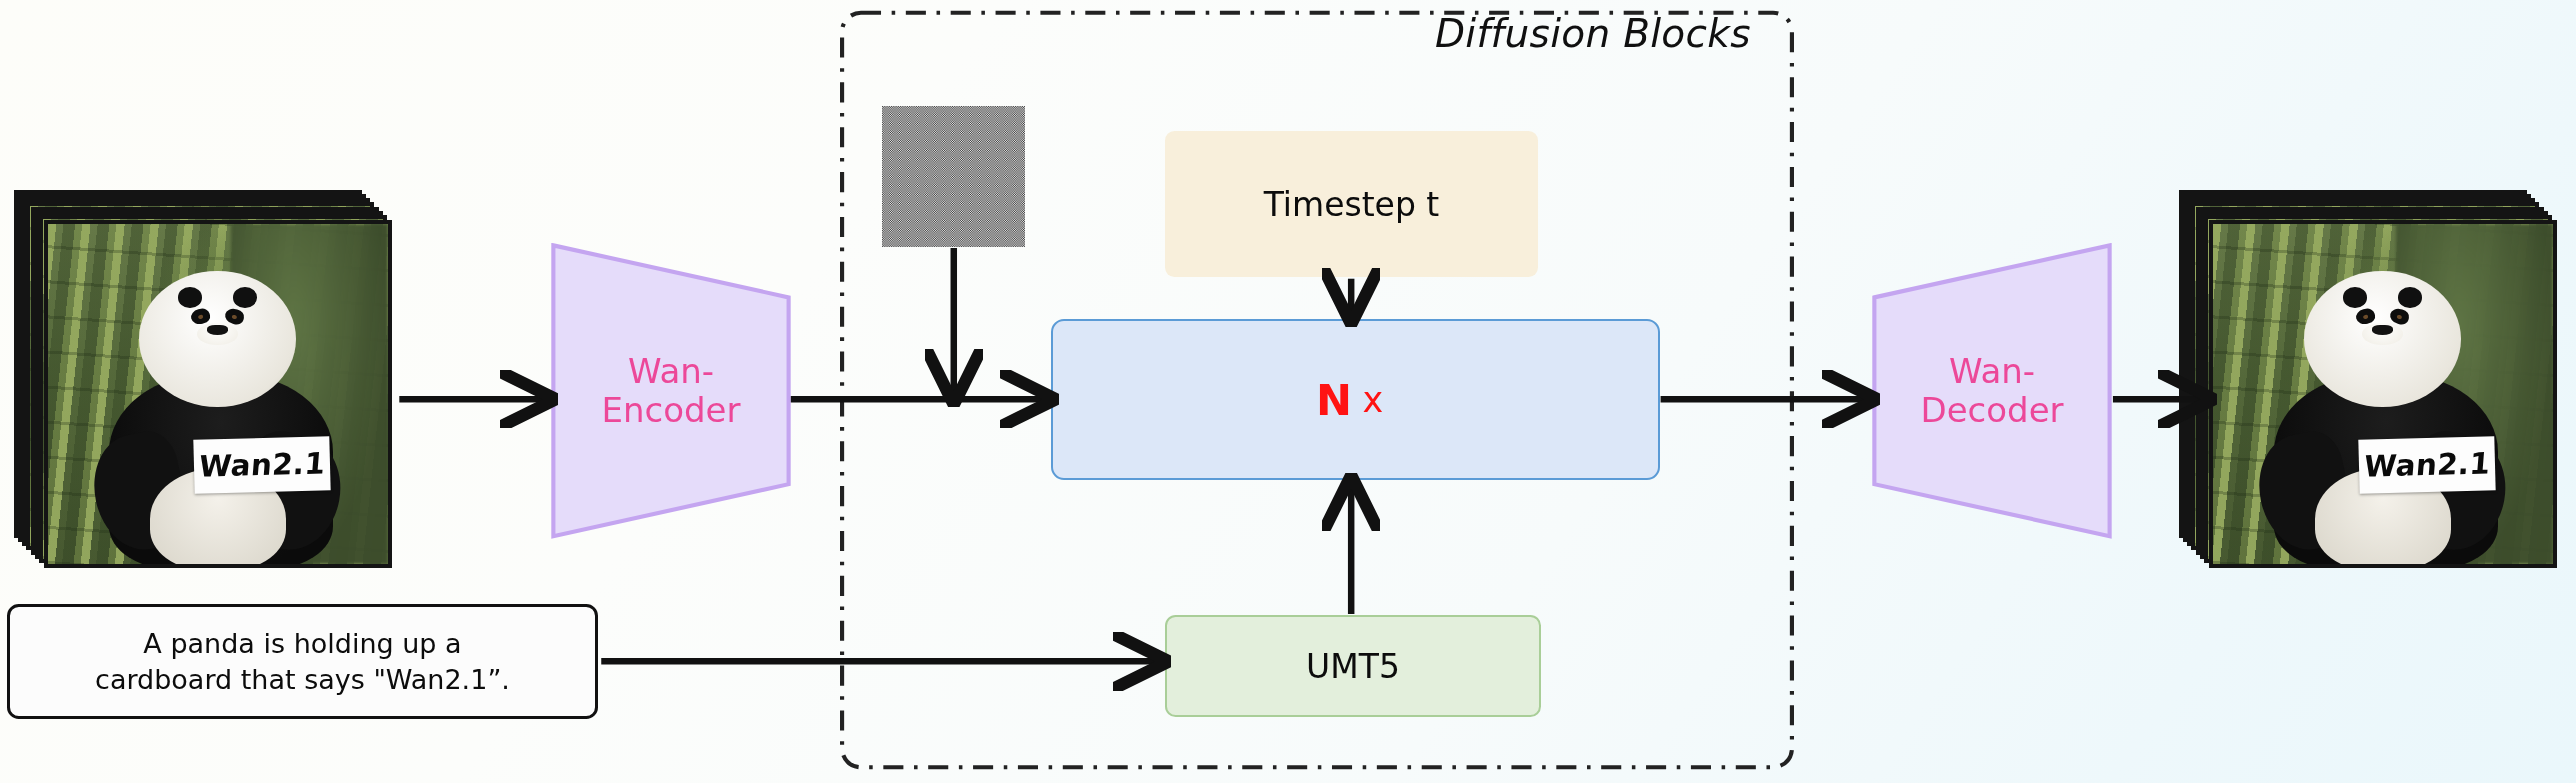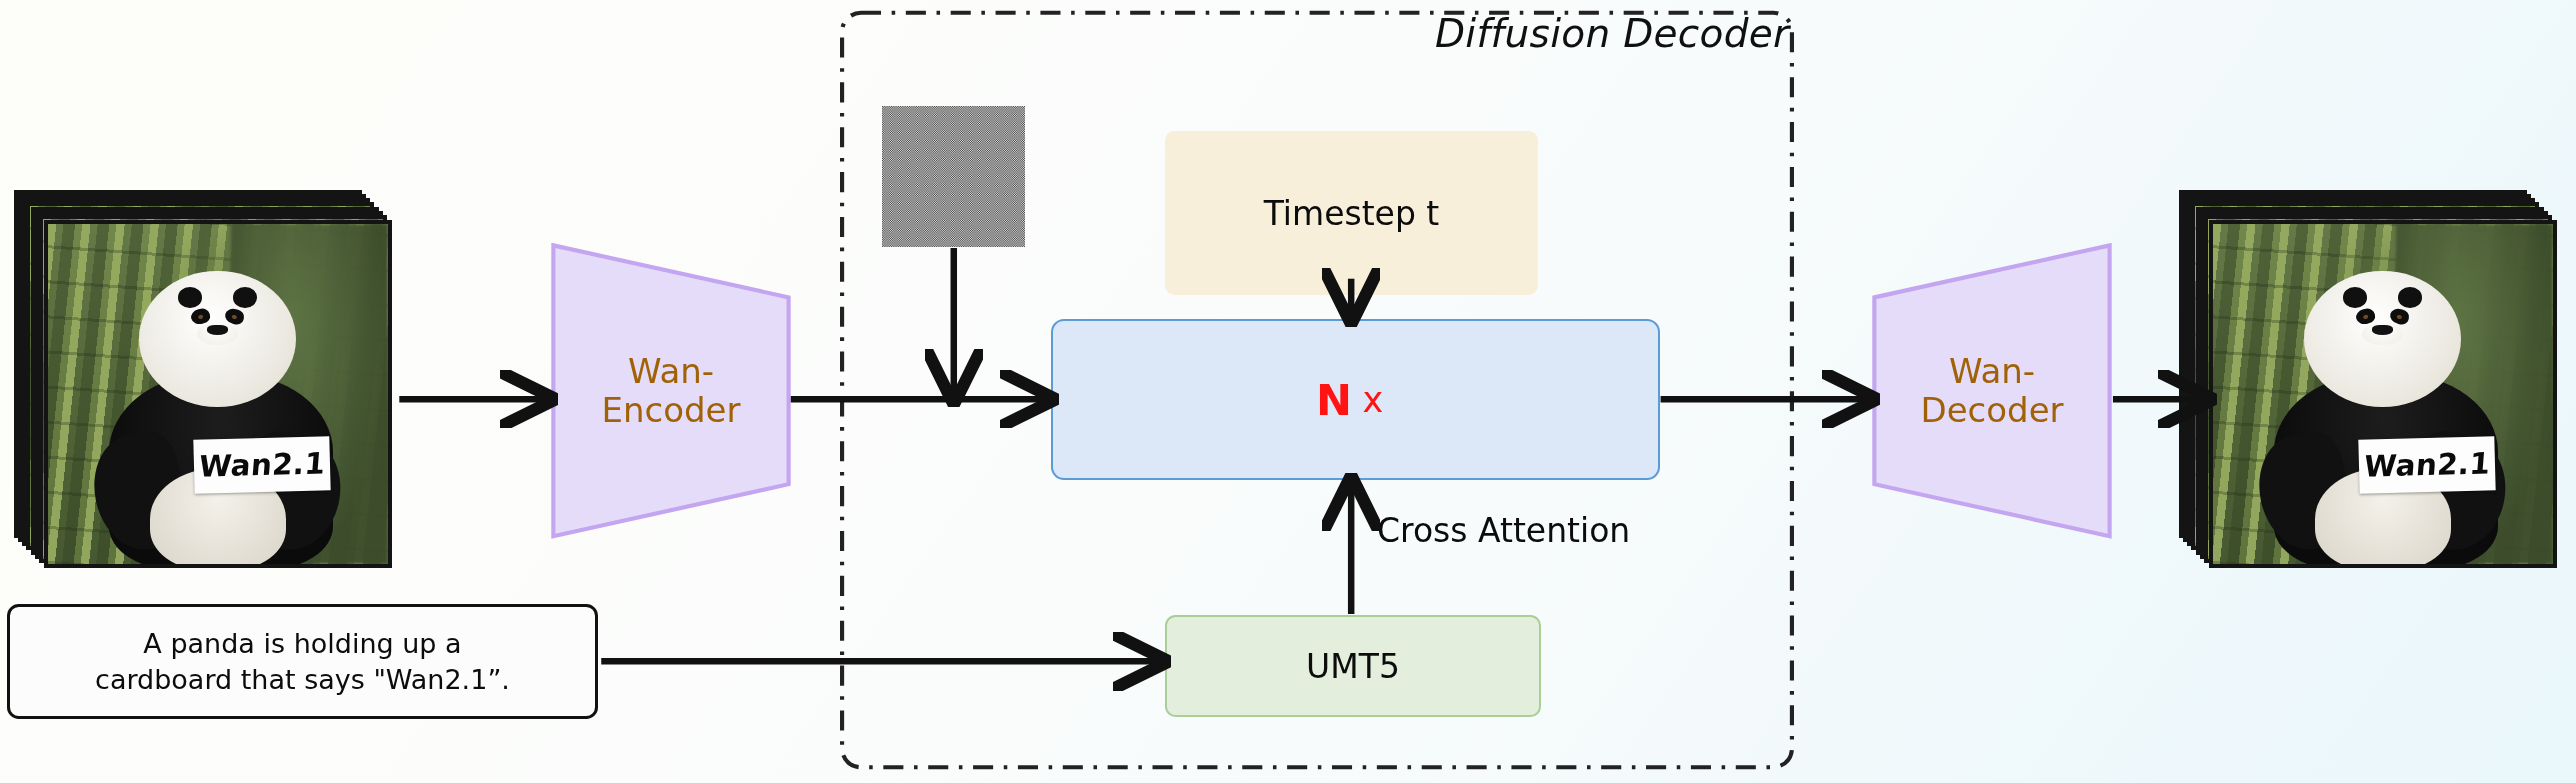--- a/index.html
+++ b/index.html
@@ -101,34 +101,34 @@
       repeating-conic-gradient(#bbb 0% 25%,#1a1a1a 0% 50%),
       repeating-conic-gradient(#f5f5f5 0% 25%,#555 0% 50%),
       repeating-linear-gradient(77deg,#222 0 1.2px,#ddd 1.2px 1.8px,#777 1.8px 3px);
     background-size:1.8px 1.8px,3px 3px,4.1px 4.1px,2.4px 2.4px;
     background-position:0 0,0.6px 1.2px,1.2px 0.6px,0 0;
   }
 
   
   .trap{
     position:absolute;display:flex;align-items:center;justify-content:center;
-    text-align:center;font-size:34px;line-height:1.12;color:#a16207;
+    text-align:center;font-size:34px;line-height:1.12;color:#ec4899;
   }
   .trap .tshape{position:absolute;inset:0;}
   .trap .tlabel{position:relative;z-index:2;white-space:pre-line;}
   #wan-encoder{left:551px;top:243px;width:240px;height:295px;}
   #wan-decoder{left:1872px;top:243px;width:240px;height:295px;}
 
   
   .rbox{
     position:absolute;display:flex;align-items:center;justify-content:center;
     box-sizing:border-box;text-align:center;color:#0c0c0c;
   }
   #timestep-box{
-    left:1165px;top:131px;width:373px;height:164px;
+    left:1165px;top:131px;width:373px;height:146px;
     background:#f8efdb;border-radius:9.4px;font-size:33px;
   }
   #dit-box{
     left:1051px;top:319px;width:609px;height:161px;
     background:#dce7f8;border:2.4px solid #5b9bd6;border-radius:13px;
     font-size:43px;
   }
   #dit-box .nx{color:#ff1313;font-weight:700;}
   #dit-box .xs{color:#ff1313;font-weight:400;font-size:35px;}
   #umt5-box{
@@ -278,21 +278,21 @@
         </div>
       </div>
     </div>
   </div>
 
   <div id="diffusion-region">
     <svg width="954" height="758" viewBox="0 0 1615 1284">
       <rect x="3" y="3" width="1609" height="1278" rx="32" ry="32" fill="none" stroke="#222" stroke-width="7" stroke-dasharray="34 18 6 18" stroke-linecap="butt"></rect>
     </svg>
   </div>
-  <div id="diffusion-label">Diffusion Decoder</div>
+  <div id="diffusion-label">Diffusion Blocks</div>
 
   <div id="noise-patch"></div>
 
   <div class="trap" id="wan-encoder">
     <svg class="tshape" viewBox="0 0 406 500" preserveAspectRatio="none">
       <polygon points="4,4 402,92 402,408 4,496" fill="#e5dcfa" stroke="#c4a5f0" stroke-width="7"></polygon>
     </svg>
     <div class="tlabel">Wan-
 Encoder</div>
   </div>
@@ -318,21 +318,20 @@
 
   <div class="rbox" id="umt5-box">
     <span>UMT5</span>
   </div>
 
   <div class="rbox" id="prompt-box">
     <span style="white-space:pre-line;">A panda is holding up a
 cardboard that says "Wan2.1”.</span>
   </div>
 
-  <div id="cross-attention-label">Cross Attention</div>
 
   <svg id="wires" viewBox="0 0 4362 1326">
     <defs>
       <marker id="ah" markerWidth="9" markerHeight="9" refX="7.4" refY="4.5" orient="auto" markerUnits="strokeWidth">
         <path d="M0.3,0.4 L8.6,4.5 L0.3,8.6" fill="none" stroke="#111" stroke-width="1.9" stroke-linecap="round" stroke-linejoin="round"></path>
       </marker>
     </defs>
     <g stroke="#111" stroke-width="11" fill="none" marker-end="url(#ah)">
 
       <line x1="676" y1="676" x2="928" y2="676"></line>

